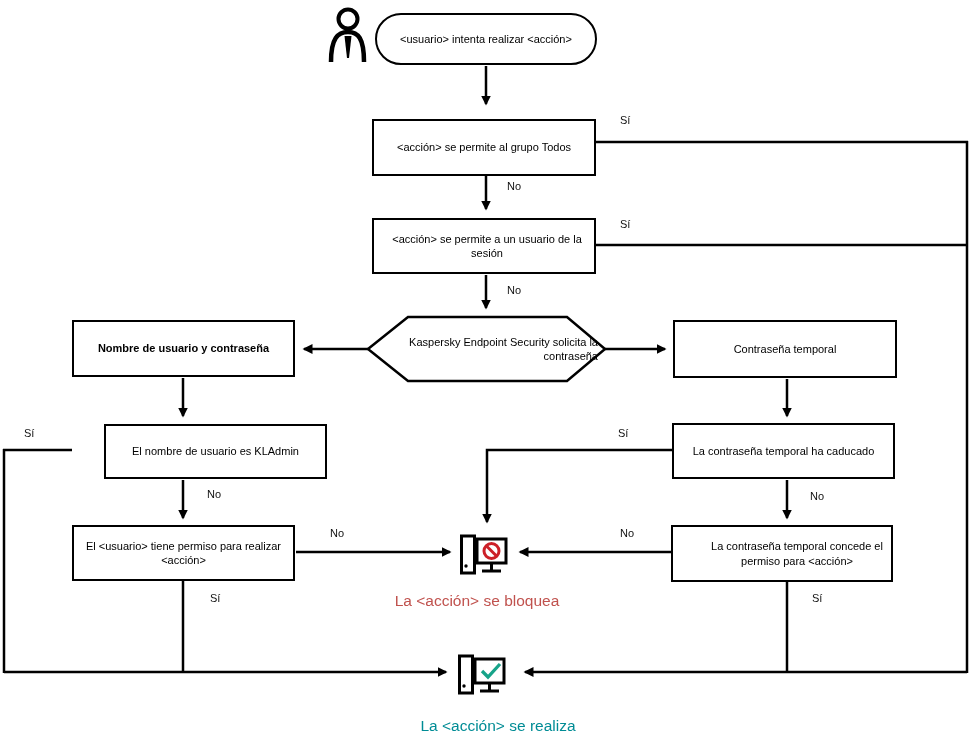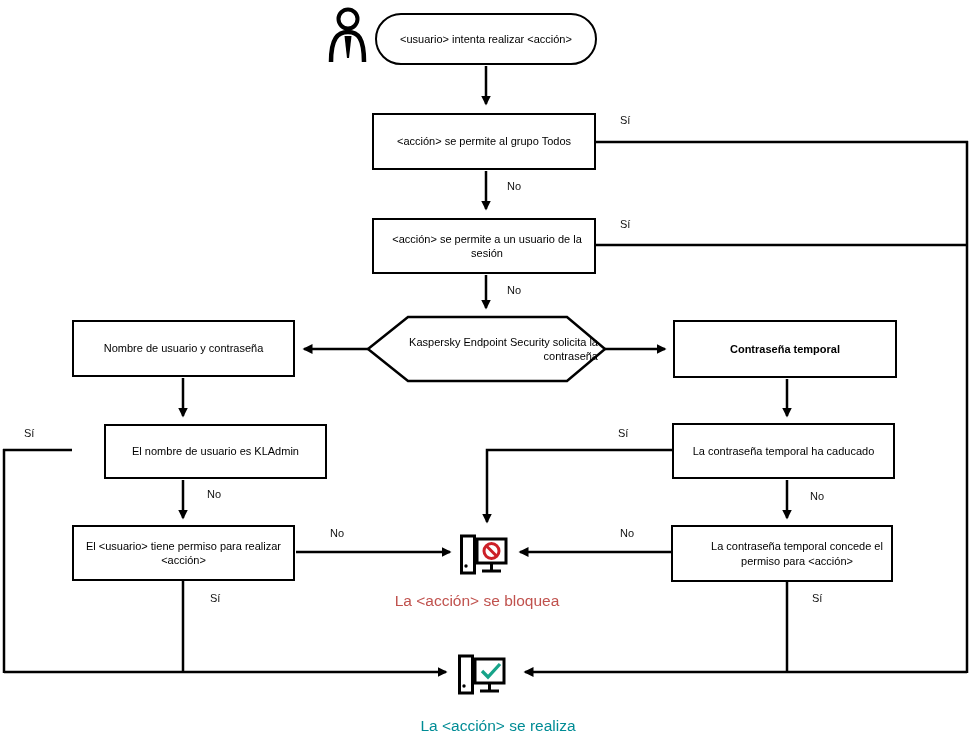--- a/index.html
+++ b/index.html
@@ -93,37 +93,37 @@
       <line x1="489.5" y1="683" x2="489.5" y2="690" stroke="#000" stroke-width="3"></line>
       <line x1="480" y1="691" x2="499" y2="691" stroke="#000" stroke-width="3"></line>
       <polyline points="482,671 488,677 500,664" fill="none" stroke-width="3.3" stroke="#17a389"></polyline>
     </g>
   </svg>
 
   <div class="box stadium" style="left:375px;top:13px;width:222px;height:52px;">
     <span>&lt;usuario&gt; intenta realizar &lt;acción&gt;</span>
   </div>
 
-  <div class="box" style="left:372px;top:113px;width:224px;height:57px;">
+  <div class="box" style="left:372px;top:119px;width:224px;height:57px;">
     <span>&lt;acción&gt; se permite al grupo Todos</span>
   </div>
 
   <div class="box" style="left:372px;top:218px;width:224px;height:56px;padding-left:12px;">
     <span>&lt;acción&gt; se permite a un usuario de la sesión</span>
   </div>
 
   <div class="hexText" style="left:385px;top:327px;width:205px;height:44px;">
     <span>Kaspersky Endpoint Security solicita la contraseña</span>
   </div>
 
-  <div class="box" style="left:72px;top:320px;width:223px;height:57px;">
+  <div class="box" style="left:72px;top:320px;width:223px;height:57px;font-weight:bold;">
     <span>Nombre de usuario y contraseña</span>
   </div>
 
-  <div class="box" style="left:673px;top:320px;width:224px;height:58px;font-weight:bold;">
+  <div class="box" style="left:673px;top:320px;width:224px;height:58px;">
     <span>Contraseña temporal</span>
   </div>
 
   <div class="box" style="left:72px;top:424px;width:223px;height:55px;margin-left:32px;">
     <span>El nombre de usuario es KLAdmin</span>
   </div>
 
   <div class="box" style="left:672px;top:423px;width:223px;height:56px;">
     <span>La contraseña temporal ha caducado</span>
   </div>

